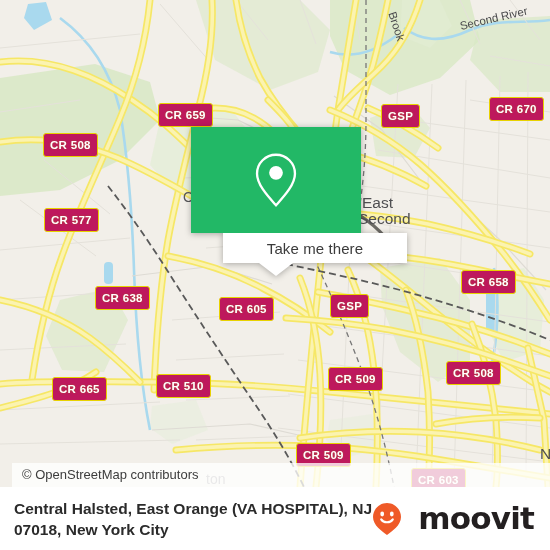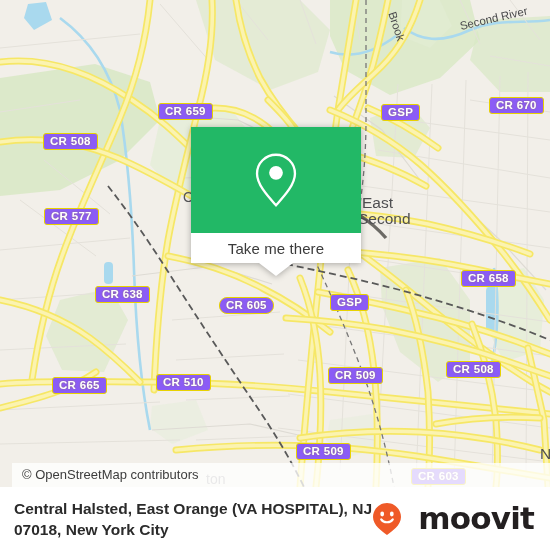--- a/index.html
+++ b/index.html
@@ -23,29 +23,29 @@
     left: 0; top: 0;
     width: 550px; height: 487px;
     overflow: hidden;
     background: #f2efe9;
   }
   .map-svg { position: absolute; left: 0; top: 0; width: 550px; height: 487px; display: block; }
 
   
   .shield {
     position: absolute;
-    background: #8b5cf6;
+    background: #be185d;
     border: 1.6px solid #e8d200;
     border-radius: 3px;
     color: #ffffff;
     font-size: 11.5px;
     font-weight: bold;
     letter-spacing: 0.3px;
     line-height: 15px;
-    height: 17px;
+    height: 24px;
     padding: 0 6px;
     white-space: nowrap;
     text-shadow: 0 0 2px rgba(160,140,0,0.55);
     display: flex; align-items: center; justify-content: center;
     font-family: "Liberation Sans", sans-serif;
   }
 
   
   .place-label {
     position: absolute;
@@ -89,29 +89,30 @@
   }
   .popup-body {
     width: 170px; height: 106px;
     background: #22b866;
     display: flex;
     align-items: center;
     justify-content: center;
   }
   .popup-pin-icon { width: 56px; height: 56px; display: block; }
   .popup-footer {
-    width: 170px; height: 30px;
+    width: 184px; height: 30px;
     background: #ffffff;
     display: flex;
     align-items: center;
     justify-content: center;
     color: #3b3b3b;
     font-size: 15px;
     font-family: "Liberation Sans", sans-serif;
     letter-spacing: 0.1px;
+    margin-left: 32px;
   }
   .popup-tail {
     position: absolute;
     left: 68px; top: 136px;
     width: 0; height: 0;
     border-left: 17px solid transparent;
     border-right: 17px solid transparent;
     border-top: 13px solid #ffffff;
   }
 
@@ -347,21 +348,21 @@
       </div>
     <div class="shield" style="left:44px; top:208px;">
         <span>CR 577</span>
       </div>
     <div class="shield" style="left:461px; top:270px;">
         <span>CR 658</span>
       </div>
     <div class="shield" style="left:95px; top:286px;">
         <span>CR 638</span>
       </div>
-    <div class="shield" style="left:219px; top:297px;border-radius:8px;">
+    <div class="shield" style="left:219px; top:297px;">
         <span>CR 605</span>
       </div>
     <div class="shield" style="left:330px; top:294px;">
         <span>GSP</span>
       </div>
     <div class="shield" style="left:52px; top:377px;">
         <span>CR 665</span>
       </div>
     <div class="shield" style="left:156px; top:374px;">
         <span>CR 510</span>

